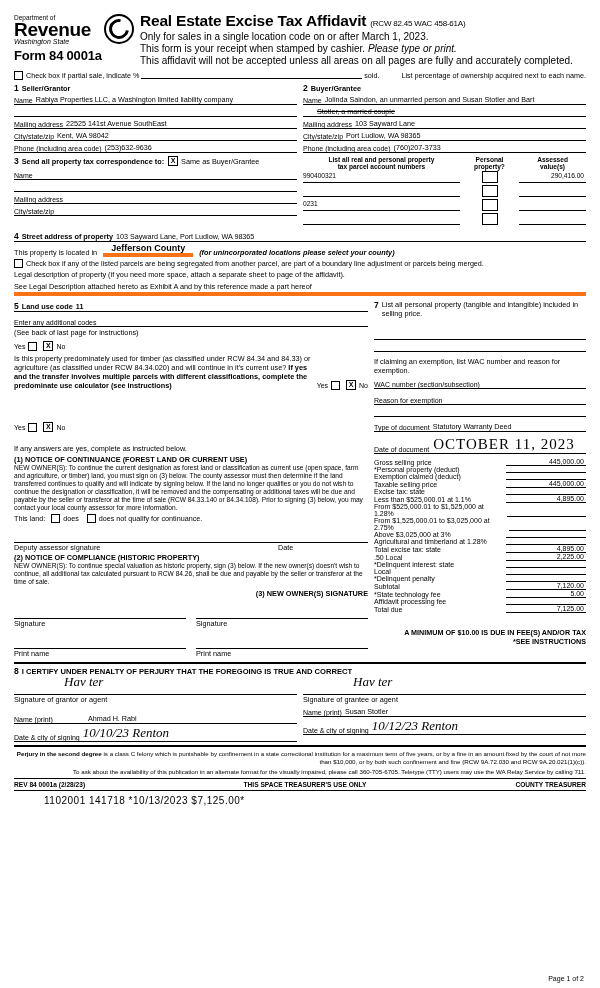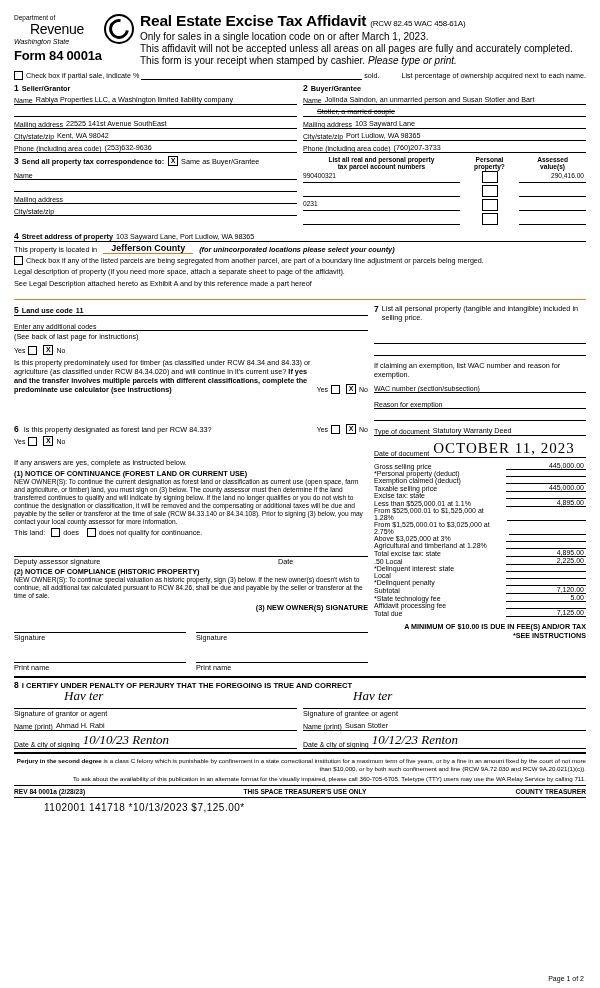--- a/index.html
+++ b/index.html
@@ -5,37 +5,37 @@
   html,body{margin:0;padding:0;background:#b9b9b9;}
   body{font-family:"Liberation Sans", sans-serif;}
   .page{
     width:600px;height:988px;background:#fff;position:relative;margin:0 auto;
     box-sizing:border-box;padding:12px 14px 0 14px;font-size:7.3px;color:#000;
     overflow:hidden;
   }
   .row{display:flex;}
   .bold{font-weight:bold;}
   .ital{font-style:italic;}
-  .ul{border-bottom:1px solid #f97316;}
+  .ul{border-bottom:4px solid #f97316;}
   
   .hdr{display:flex;align-items:flex-start;border-bottom:0;padding-bottom:2px;}
   .logo{width:120px;flex:0 0 120px;padding-top:2px;}
   .logo .dept{font-size:6.5px;}
-  .logo .rev{font-size:14px;font-weight:normal;letter-spacing:-.3px;line-height:17px;text-align:center;}
+  .logo .rev{font-size:19px;font-weight:bold;letter-spacing:-.3px;line-height:17px;}
   .logo .wash{font-size:7px;font-style:italic;}
   .logo .formno{font-size:13px;font-weight:bold;margin-top:3px;letter-spacing:-.2px;}
   .seal{width:26px;height:26px;border-radius:50%;border:2px solid #000;position:relative;
         margin-left:4px;flex:0 0 26px;display:flex;align-items:center;justify-content:center;}
   .seal:after{content:"";position:absolute;width:14px;height:14px;border-radius:50%;
         border:3px solid #000;border-right-color:transparent;transform:rotate(-35deg);}
   .htext{flex:1;padding-left:6px;}
   .htext .title{font-size:15.5px;font-weight:bold;letter-spacing:-.2px;}
   .htext .rcw{font-size:8px;font-weight:normal;margin-top:12px;}
   .htext .sub{font-size:10px;margin-top:1px;}
-  .chkline{margin-top:3px;font-size:7.2px;display:flex;align-items:center;}
+  .chkline{margin-top:3px;font-size:7.2px;display:flex;}
   .box{display:inline-block;width:7px;height:7px;border:1px solid #000;margin-right:3px;
        vertical-align:-1px;background:#fff;flex:0 0 7px;}
   .boxX{display:inline-block;width:8px;height:8px;border:1px solid #000;margin-right:3px;
        text-align:center;line-height:7px;font-size:7px;font-weight:bold;flex:0 0 8px;}
   .dash{flex:1;border-bottom:1px solid #000;margin:0 2px;height:7px;}
   .secnum{font-weight:bold;font-size:8.5px;margin-right:3px;}
   .twocol{display:flex;gap:6px;margin-top:3px;}
   .col{flex:1;}
   .lbl{font-size:7px;}
   .fline{border-bottom:1px solid #000;display:flex;align-items:flex-end;min-height:11px;}
@@ -85,25 +85,25 @@
         <div class="seal"></div>
       </div>
       <div class="formno">Form 84 0001a</div>
     </div>
     <div class="htext">
       <div class="title">
         <span>Real Estate Excise Tax Affidavit</span>
         <span class="rcw">(RCW 82.45 WAC 458-61A)</span>
       </div>
       <div class="sub">Only for sales in a single location code on or after March 1, 2023.</div>
-      <div class="sub">This affidavit will not be accepted unless all areas on all pages are fully and accurately completed.</div>
       <div class="sub">
         <span>This form is your receipt when stamped by cashier.</span>
         <span class="ital">Please type or print.</span>
       </div>
+      <div class="sub">This affidavit will not be accepted unless all areas on all pages are fully and accurately completed.</div>
     </div>
   </div>
 
   <div class="chkline">
     <span class="box"></span>
     <span>Check box if partial sale, indicate %</span>
     <span class="dash"></span>
     <span>sold.</span>
     <span style="width:22px;"></span>
     <span>List percentage of ownership acquired next to each name.</span>
@@ -251,21 +251,21 @@
     <div class="row" style="align-items:flex-end;margin-top:1px;">
       <span>This property is located in</span>
       <span class="bold ul" style="font-size:9px;margin:0 6px;padding:0 8px;">Jefferson County</span>
       <span class="bold ital">(for unincorporated locations please select your county)</span>
     </div>
     <div class="chkline" style="margin-top:2px;">
       <span class="box"></span>
       <span>Check box if any of the listed parcels are being segregated from another parcel, are part of a boundary line adjustment or parcels being merged.</span>
     </div>
     <div style="margin-top:2px;">Legal description of property (if you need more space, attach a separate sheet to page of the affidavit).</div>
-    <div class="ul" style="margin-top:3px;padding-bottom:11px;">See Legal Description attached hereto as Exhibit A and by this reference made a part hereof</div>
+    <div class="ul" style="margin-top:3px;padding-bottom:1px;">See Legal Description attached hereto as Exhibit A and by this reference made a part hereof</div>
   </div>
 
   <div class="twocol" style="margin-top:4px;">
     <div class="leftcol">
       <div class="fline">
         <span class="secnum">5</span>
         <span class="bold">Land use code</span>
         <span class="val bold">11</span>
       </div>
       <div class="fline" style="margin-top:3px;">
@@ -310,32 +310,20 @@
       <div class="fline" style="margin-top:4px;">
         <span class="lbl">Reason for exemption</span>
         <span class="val"></span>
       </div>
       <div style="height:11px;border-bottom:1px solid #000;"></div>
     </div>
   </div>
 
   <div class="twocol" style="margin-top:3px;">
     <div class="leftcol">
-      <div class="qrow">
-        <div class="qtext">
-          <span class="secnum">6</span>
-          <span>Is this property designated as forest land per RCW 84.33?</span>
-        </div>
-        <div class="yn" style="align-self:flex-end;">
-          <span>Yes</span>
-          <span class="box"></span>
-          <span class="boxX">X</span>
-          <span>No</span>
-        </div>
-      </div>
       <div class="qrow" style="margin-top:2px;">
         <div class="yn" style="align-self:flex-end;">
           <span>Yes</span>
           <span class="box"></span>
           <span class="boxX">X</span>
           <span>No</span>
         </div>
       </div>
       <div style="margin-top:12px;">If any answers are yes, complete as instructed below.</div>
       <div class="bold" style="margin-top:2px;">(1) NOTICE OF CONTINUANCE (FOREST LAND OR CURRENT USE)</div>
@@ -456,38 +444,38 @@
           </div>
         <div class="money">
             <span class="mlbl">Affidavit processing fee</span>
             <span class="mval"></span>
           </div>
         <div class="money">
             <span class="mlbl">Total due</span>
             <span class="mval">7,125.00</span>
           </div>
       </div>
-      <div class="bold center" style="margin-top:5px;font-size:7.2px;">A MINIMUM OF $10.00 IS DUE IN FEE(S) AND/OR TAX</div>
+      <div class="bold center" style="margin-top:15px;font-size:7.2px;">A MINIMUM OF $10.00 IS DUE IN FEE(S) AND/OR TAX</div>
       <div class="bold center" style="font-size:7.2px;">*SEE INSTRUCTIONS</div>
     </div>
   </div>
 
   <div style="margin-top:4px;">
     <div class="hr2"></div>
     <div class="row" style="align-items:center;">
       <span class="secnum">8</span>
       <span class="bold" style="font-size:7.6px;">I CERTIFY UNDER PENALTY OF PERJURY THAT THE FOREGOING IS TRUE AND CORRECT</span>
     </div>
     <div class="twocol" style="position:relative;margin-top:2px;">
       <div class="col">
         <div style="position:relative;height:16px;border-bottom:1px solid #000;">
           <span class="sigscript" style="position:absolute;left:50px;top:-4px;">Hav ter</span>
         </div>
         <div>Signature of grantor or agent</div>
-        <div class="fline" style="margin-top:1px;">
+        <div class="fline" style="margin-top:8px;gap:32px;">
           <span class="lbl">Name (print)</span>
           <span class="val">Ahmad H. Rabi</span>
         </div>
         <div class="fline" style="margin-top:1px;height:16px;">
           <span class="lbl">Date &amp; city of signing</span>
           <span class="handwrite" style="padding-left:3px;">10/10/23 Renton</span>
         </div>
       </div>
       <div class="col">
         <div style="position:relative;height:16px;border-bottom:1px solid #000;">

